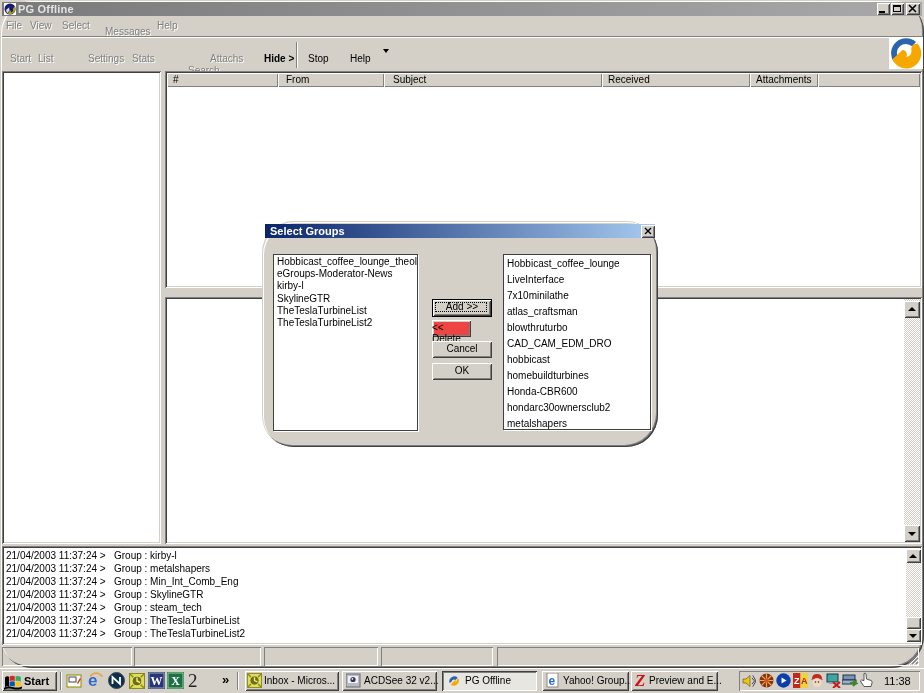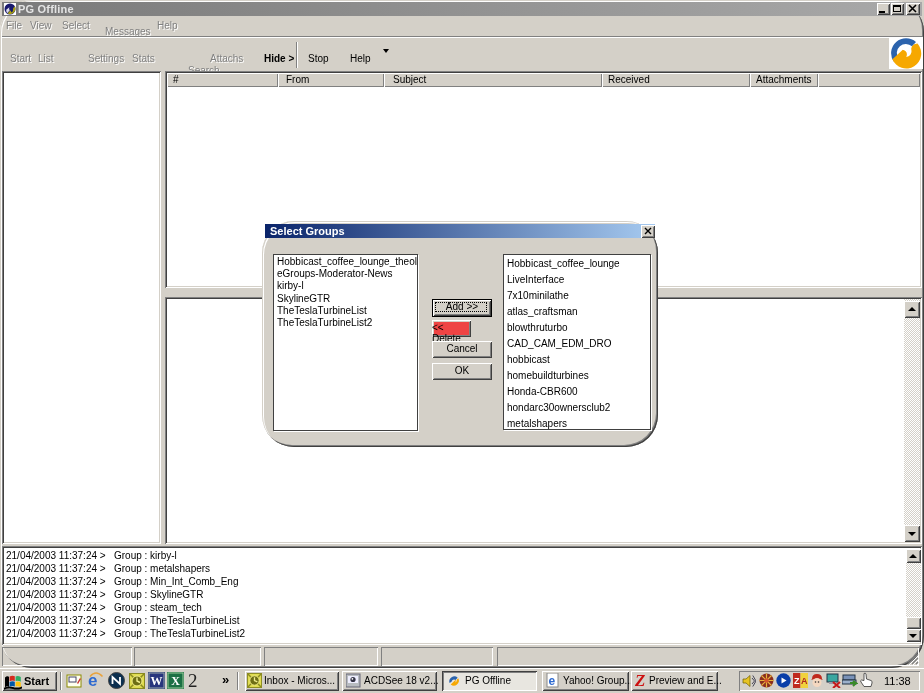--- a/index.html
+++ b/index.html
@@ -231,21 +231,21 @@
       </svg>
   <div class="abs" style="left:19px;top:4px;white-space:nowrap;">Inbox - Micros...</div>
 </div>
 <div class="abs raised" style="left:342px;top:671px;width:95px;height:20px;background:#d4d0c8;">
   <svg class="abs" style="left:4px;top:2px;" width="15" height="15" viewBox="0 0 15 15">
         <rect x="0" y="1" width="14" height="13" fill="#b8bcc0" stroke="#667"></rect>
         <rect x="2" y="3" width="10" height="7" fill="#eef"></rect>
         <circle cx="7" cy="6.5" r="2.6" fill="#334"></circle>
         <circle cx="6.4" cy="5.8" r="0.9" fill="#fff"></circle>
       </svg>
-  <div class="abs" style="left:22px;top:4px;white-space:nowrap;">ACDSee 18 v2...</div>
+  <div class="abs" style="left:22px;top:4px;white-space:nowrap;">ACDSee 32 v2...</div>
 </div>
 <div class="abs" style="left:442px;top:671px;width:95px;height:20px;background:#e8e6e0;box-shadow:inset 1px 1px 0 #404040, inset -1px -1px 0 #fff, inset 2px 2px 0 #808080;">
   <svg class="abs" style="left:5px;top:3px;" width="14" height="14" viewBox="0 0 34 32">
         <path d="M 6.2 21 A 12.2 12.2 0 0 1 26 8.2 L 20.5 13.5 A 6.5 6.5 0 0 0 11 17.8 Z" fill="#2b63ad"></path>
         <path d="M 27.5 9.5 A 12.2 12.2 0 0 1 9 24.5 L 21 13 Q 23 15.5 19.5 19.5 Q 24.5 18.5 24 12.5 Z" fill="#f6a800"></path>
       </svg>
   <div class="abs" style="left:23px;top:4px;white-space:nowrap;">PG Offline</div>
 </div>
 <div class="abs raised" style="left:542px;top:671px;width:87px;height:20px;background:#d4d0c8;">
   <svg class="abs" style="left:4px;top:2px;" width="15" height="15" viewBox="0 0 15 15">

